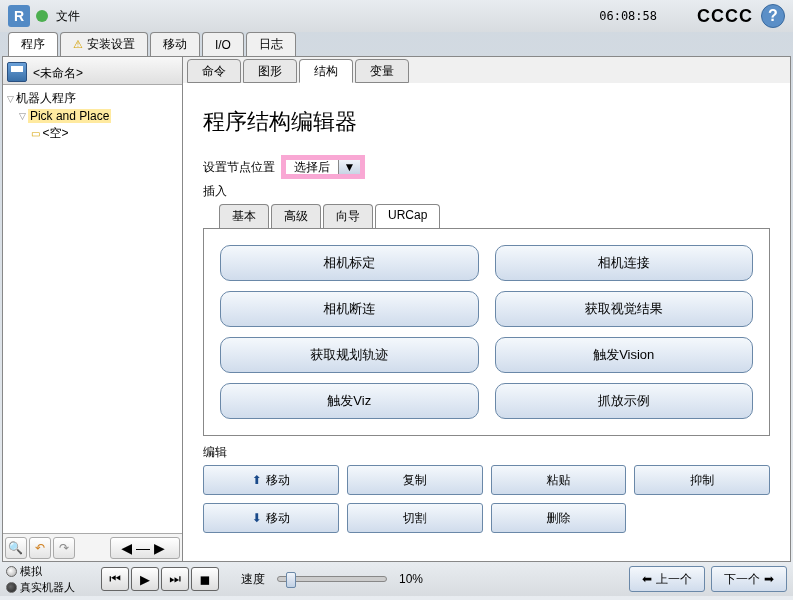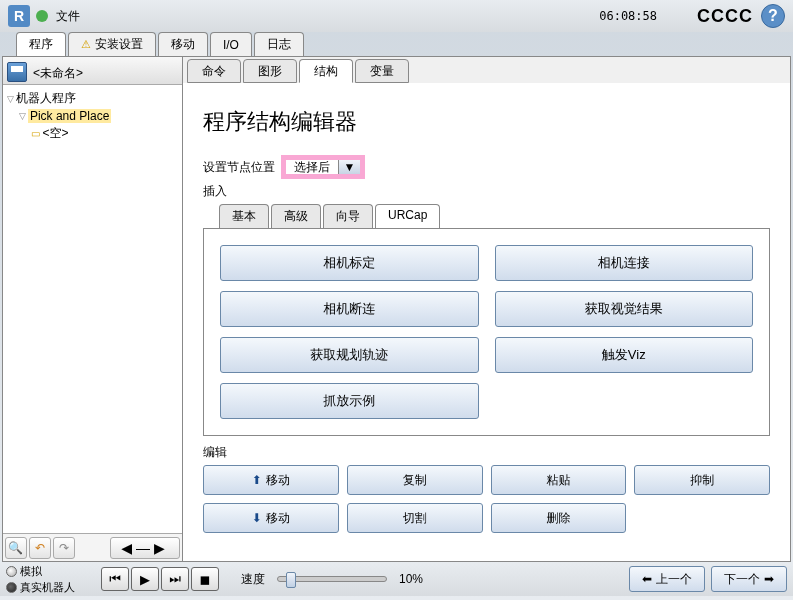--- a/index.html
+++ b/index.html
@@ -7,21 +7,21 @@
 
 .titlebar { height: 32px; display: flex; align-items: center; padding: 0 8px; background: linear-gradient(to bottom, #e8ecf0, #d8dce0); }
 .logo { width: 22px; height: 22px; background: #528ac5; border-radius: 3px; display: flex; align-items: center; justify-content: center; color: #fff; font-weight: bold; font-size: 14px; margin-right: 6px; }
 .status-dot { width: 12px; height: 12px; border-radius: 50%; background: #4caf50; margin-right: 8px; }
 .title-text { flex: 0 0 auto; }
 .title-spacer { flex: 1; }
 .clock { margin-right: 40px; font-family: monospace; }
 .brand { font-weight: bold; font-size: 18px; letter-spacing: 1px; margin-right: 8px; }
 .help-icon { width: 24px; height: 24px; border-radius: 50%; background: #5b8fc7; color: #fff; display: flex; align-items: center; justify-content: center; font-weight: bold; font-size: 16px; border: 1px solid #3a6a9e; }
 
-.main-tabs { height: 24px; display: flex; padding-left: 16px; }
+.main-tabs { height: 24px; display: flex; padding-left: 8px; }
 .main-tab { padding: 3px 12px; background: #f0f0f0; border: 1px solid #888; border-bottom: none; border-radius: 4px 4px 0 0; margin-right: 2px; cursor: pointer; display: flex; align-items: center; gap: 4px; font-size: 12px; }
 .main-tab.active { background: #fff; }
 .warn-icon { color: #d4a000; font-size: 11px; }
 
 .content-area { display: flex; height: 506px; background: #fff; border: 1px solid #888; margin: 0 2px; }
 .left-panel { width: 180px; border-right: 1px solid #888; display: flex; flex-direction: column; }
 .toolbar-left { height: 28px; display: flex; align-items: flex-end; padding: 2px 4px; background: linear-gradient(to bottom,#f8f8f8,#e0e0e0); border-bottom: 1px solid #aaa; }
 .save-icon { width: 20px; height: 20px; background: linear-gradient(to bottom,#6aa0d8,#3a70a8); border: 1px solid #2a5080; border-radius: 2px; margin-right: 6px; position: relative; }
 .save-icon::after { content: ""; position: absolute; top: 3px; left: 3px; right: 3px; height: 6px; background: #fff; }
 .doc-name { font-size: 12px; }
@@ -51,21 +51,21 @@
 .combo-text { padding: 0 8px; }
 .combo-btn { width: 22px; height: 100%; border-left: 1px solid #888; background: linear-gradient(to bottom,#f0f4fa,#c8d4e4); display: flex; align-items: center; justify-content: center; cursor: pointer; }
 .section-label { font-size: 12px; margin: 4px 0; }
 
 .insert-tabs { display: flex; margin-top: 2px; padding-left: 16px; }
 .insert-tab { padding: 3px 12px; background: #e8e8e8; border: 1px solid #888; border-bottom: none; border-radius: 4px 4px 0 0; margin-right: 2px; cursor: pointer; font-size: 12px; }
 .insert-tab.active { background: #fff; position: relative; z-index: 2; }
 
 .insert-panel { border: 1px solid #888; padding: 16px; background: #fff; }
 .cmd-grid { display: grid; grid-template-columns: 1fr 1fr; gap: 10px 16px; }
-.cmd-btn { height: 36px; background: linear-gradient(to bottom,#f4f8fc,#d0dcec); border: 1px solid #6a88a8; border-radius: 3px; cursor: pointer; font-size: 13px; display: flex; align-items: center; justify-content: center; }
+.cmd-btn { height: 36px; background: linear-gradient(to bottom,#f4f8fc,#d0dcec); border: 1px solid #6a88a8; border-radius: 10px; cursor: pointer; font-size: 13px; display: flex; align-items: center; justify-content: center; }
 
 .edit-section { margin-top: 8px; }
 .edit-grid { display: grid; grid-template-columns: repeat(4,1fr); gap: 8px; margin-top: 4px; }
 .edit-btn { height: 30px; background: linear-gradient(to bottom,#f4f8fc,#d0dcec); border: 1px solid #6a88a8; border-radius: 3px; cursor: pointer; font-size: 12px; display: flex; align-items: center; justify-content: center; gap: 4px; }
 .arrow-up { color: #1a4a8a; }
 .arrow-down { color: #1a4a8a; }
 
 .bottom-bar { height: 34px; display: flex; align-items: center; padding: 0 6px; gap: 6px; background: linear-gradient(to bottom,#e8ecf0,#d8dce0); }
 .radio-col { display: flex; flex-direction: column; font-size: 11px; gap: 1px; }
 .radio-row { display: flex; align-items: center; gap: 3px; }
@@ -167,20 +167,21 @@
         <div class="insert-tab">向导</div>
         <div class="insert-tab active">URCap</div>
       </div>
       <div class="insert-panel">
         <div class="cmd-grid">
           <div class="cmd-btn">相机标定</div>
           <div class="cmd-btn">相机连接</div>
           <div class="cmd-btn">相机断连</div>
           <div class="cmd-btn">获取视觉结果</div>
           <div class="cmd-btn">获取规划轨迹</div>
+          <div class="cmd-btn">触发Vision</div>
           <div class="cmd-btn">触发Viz</div>
           <div class="cmd-btn">抓放示例</div>
         </div>
       </div>
 
       <div class="edit-section">
         <div class="section-label">编辑</div>
         <div class="edit-grid">
           <div class="edit-btn">
               <span class="arrow-up">⬆</span>

